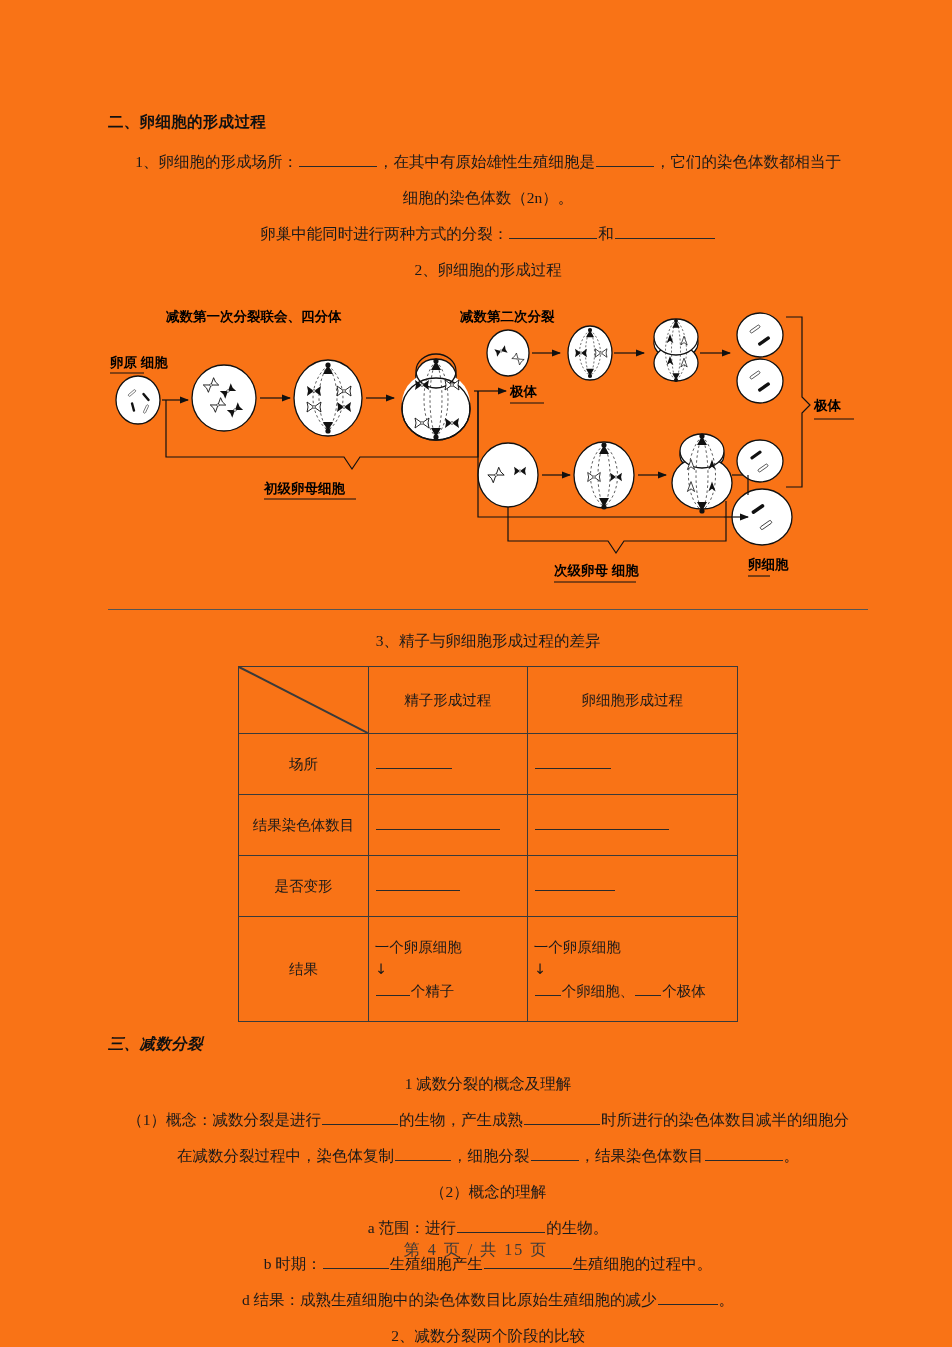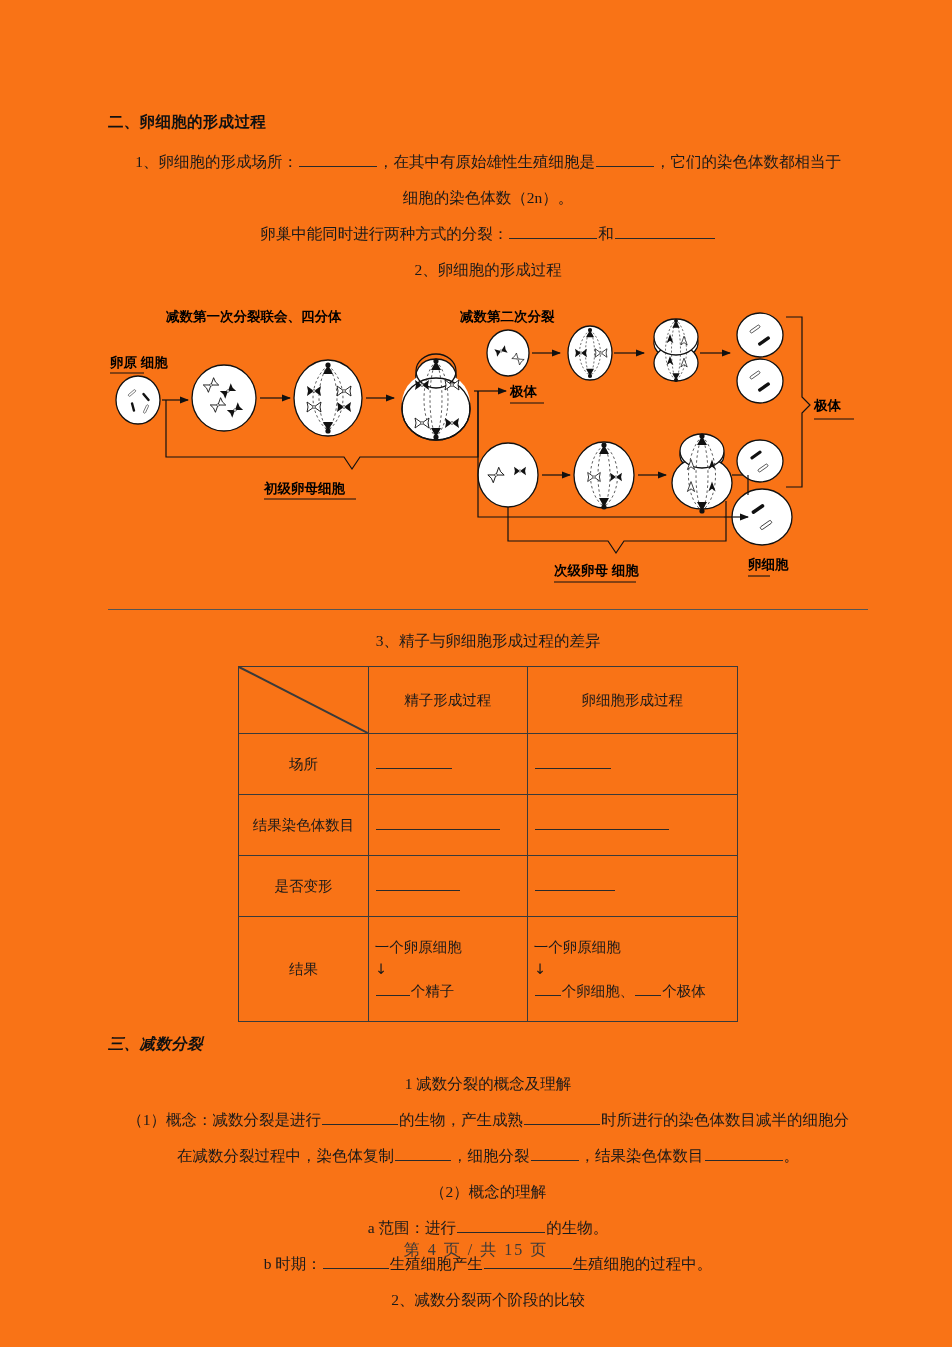--- a/index.html
+++ b/index.html
@@ -551,20 +551,23 @@
 
     <p class="line">
       <span>a 范围：进行</span><span class="u" style="width:88px"></span><span>的生物。</span>
     </p>
 
     <p class="line">
       <span>b 时期：</span><span class="u" style="width:66px"></span><span>生殖细胞产生</span><span class="u" style="width:88px"></span><span>生殖细胞的过程中。</span>
     </p>
 
 
+    <p class="line">
+      <span>d 结果：成熟生殖细胞中的染色体数目比原始生殖细胞的减少</span><span class="u" style="width:60px"></span><span>。</span>
+    </p>
 
     <p class="line">2、减数分裂两个阶段的比较</p>
 
   </div>
 
   <div class="footer">第 4 页 / 共 15 页</div>
 
 </div>
 
 </body></html>

